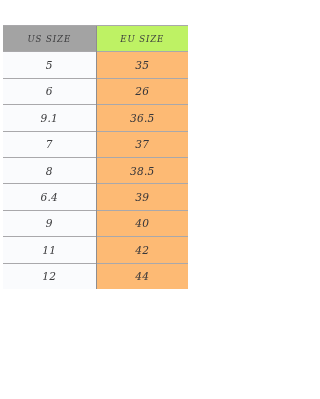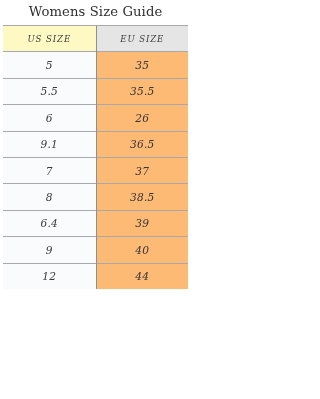--- a/index.html
+++ b/index.html
@@ -79,61 +79,56 @@
     border-left: 1px solid #8e8d90;
   }
 
   
   .size-table thead th {
     font-size: 8.6px;
     letter-spacing: 0.9px;
     color: #3c3c3e;
     border-top: 1px solid #a9a8ab;
   }
-  .size-table thead th.cell-us { background: #fef9c3; }
-  .size-table thead th.cell-eu { background: #e5e5e5; }
+  .size-table thead th.cell-us { background: #a3a3a3; }
+  .size-table thead th.cell-eu { background: #bef264; }
 
   
   .size-table tbody td {
     font-size: 10.6px;
     letter-spacing: 0.2px;
   }
   .size-table tbody td.cell-us {
     color: #3a3a3c;
   }
   .size-table tbody td.cell-eu {
     color: #36363a;
   }
 </style>
 </head>
 <body>
 
 <div id="page">
 
-  <div class="title">Womens Size Guide</div>
 
   <table class="size-table">
     <colgroup>
       <col class="col-us">
       <col class="col-eu">
     </colgroup>
     <thead>
       <tr>
         <th class="cell-us">US SIZE</th>
         <th class="cell-eu">EU SIZE</th>
       </tr>
     </thead>
     <tbody id="table-body">
     <tr>
           <td class="cell-us">5</td>
           <td class="cell-eu">35</td>
-        </tr>
-        <tr>
-          <td class="cell-us">5.5</td>
-          <td class="cell-eu">35.5</td>
         </tr>
         <tr>
           <td class="cell-us">6</td>
           <td class="cell-eu">26</td>
         </tr>
         <tr>
           <td class="cell-us">9.1</td>
           <td class="cell-eu">36.5</td>
         </tr>
         <tr>
@@ -146,19 +141,23 @@
         </tr>
         <tr>
           <td class="cell-us">6.4</td>
           <td class="cell-eu">39</td>
         </tr>
         <tr>
           <td class="cell-us">9</td>
           <td class="cell-eu">40</td>
         </tr>
         <tr>
+          <td class="cell-us">11</td>
+          <td class="cell-eu">42</td>
+        </tr>
+        <tr>
           <td class="cell-us">12</td>
           <td class="cell-eu">44</td>
         </tr>
       </tbody>
   </table>
 
 </div>
 
 </body></html>

